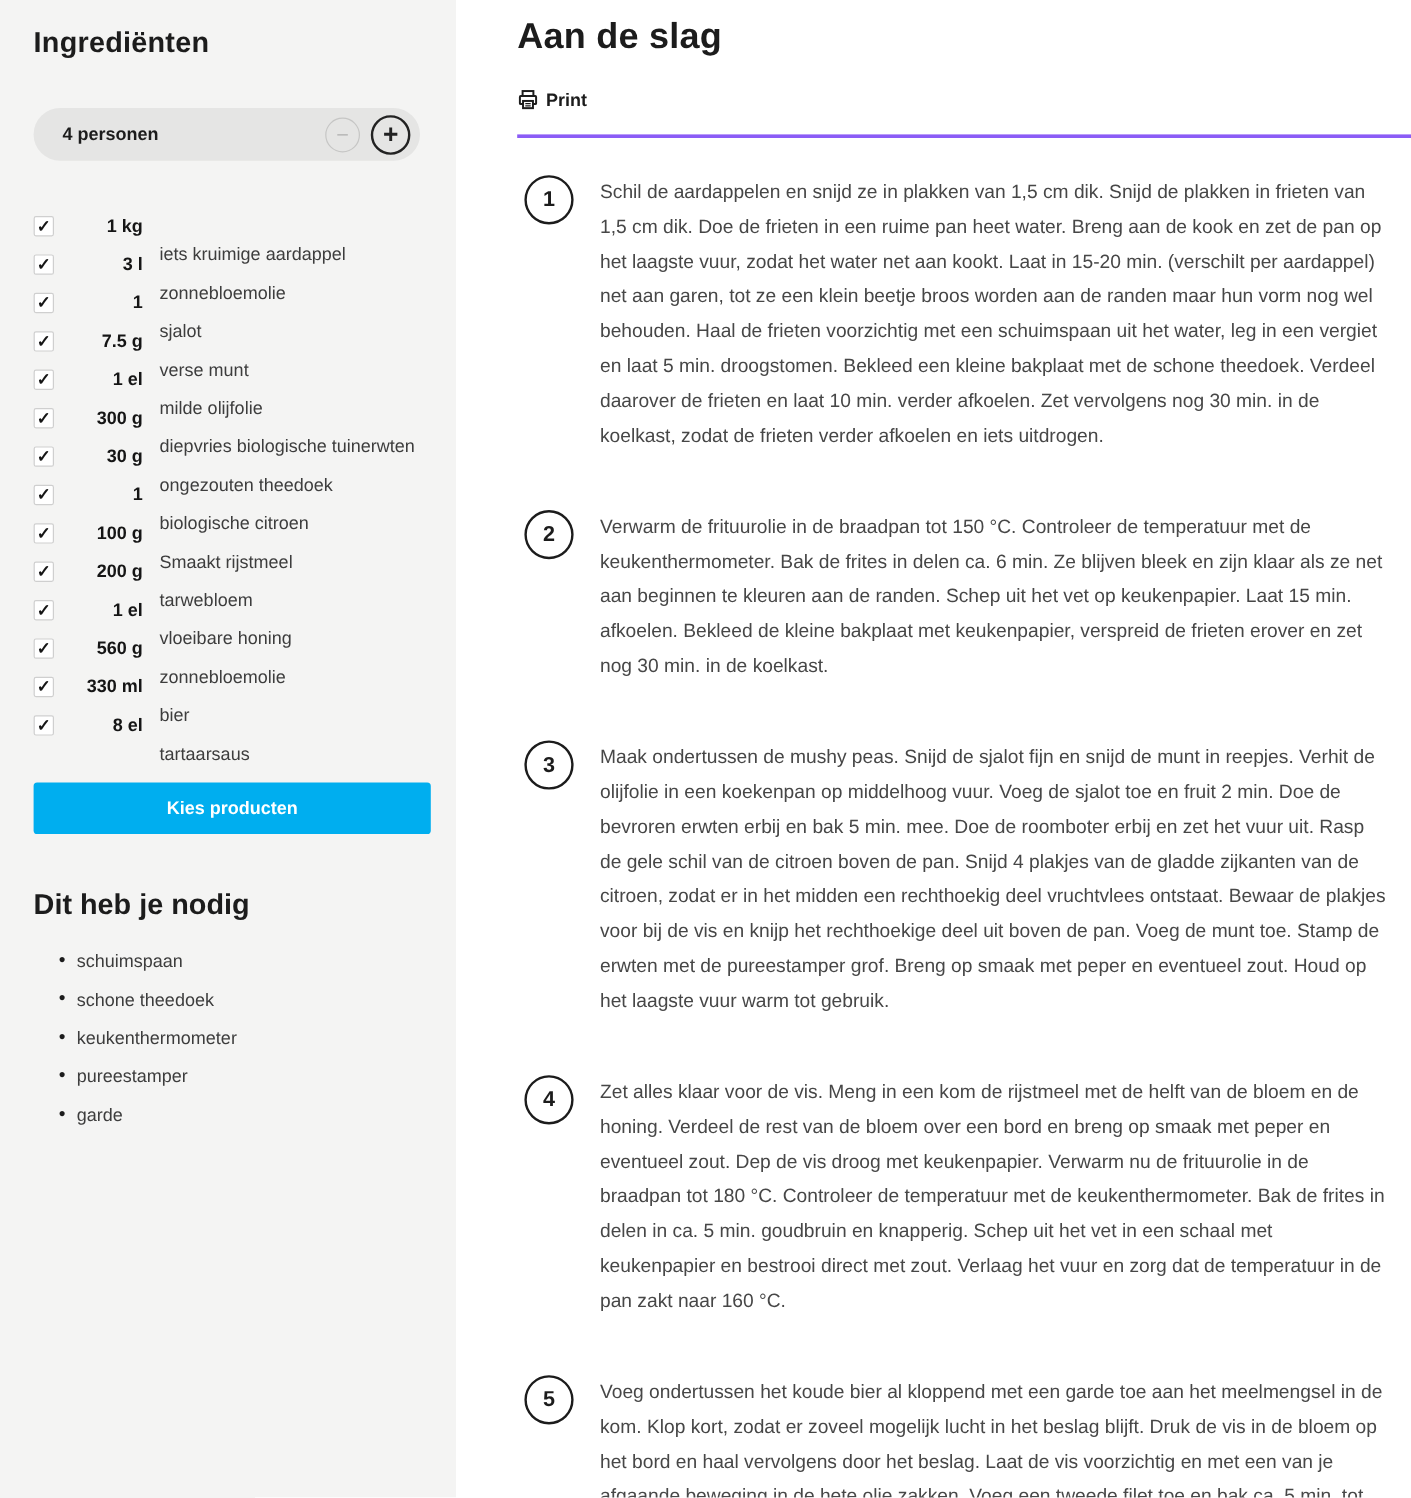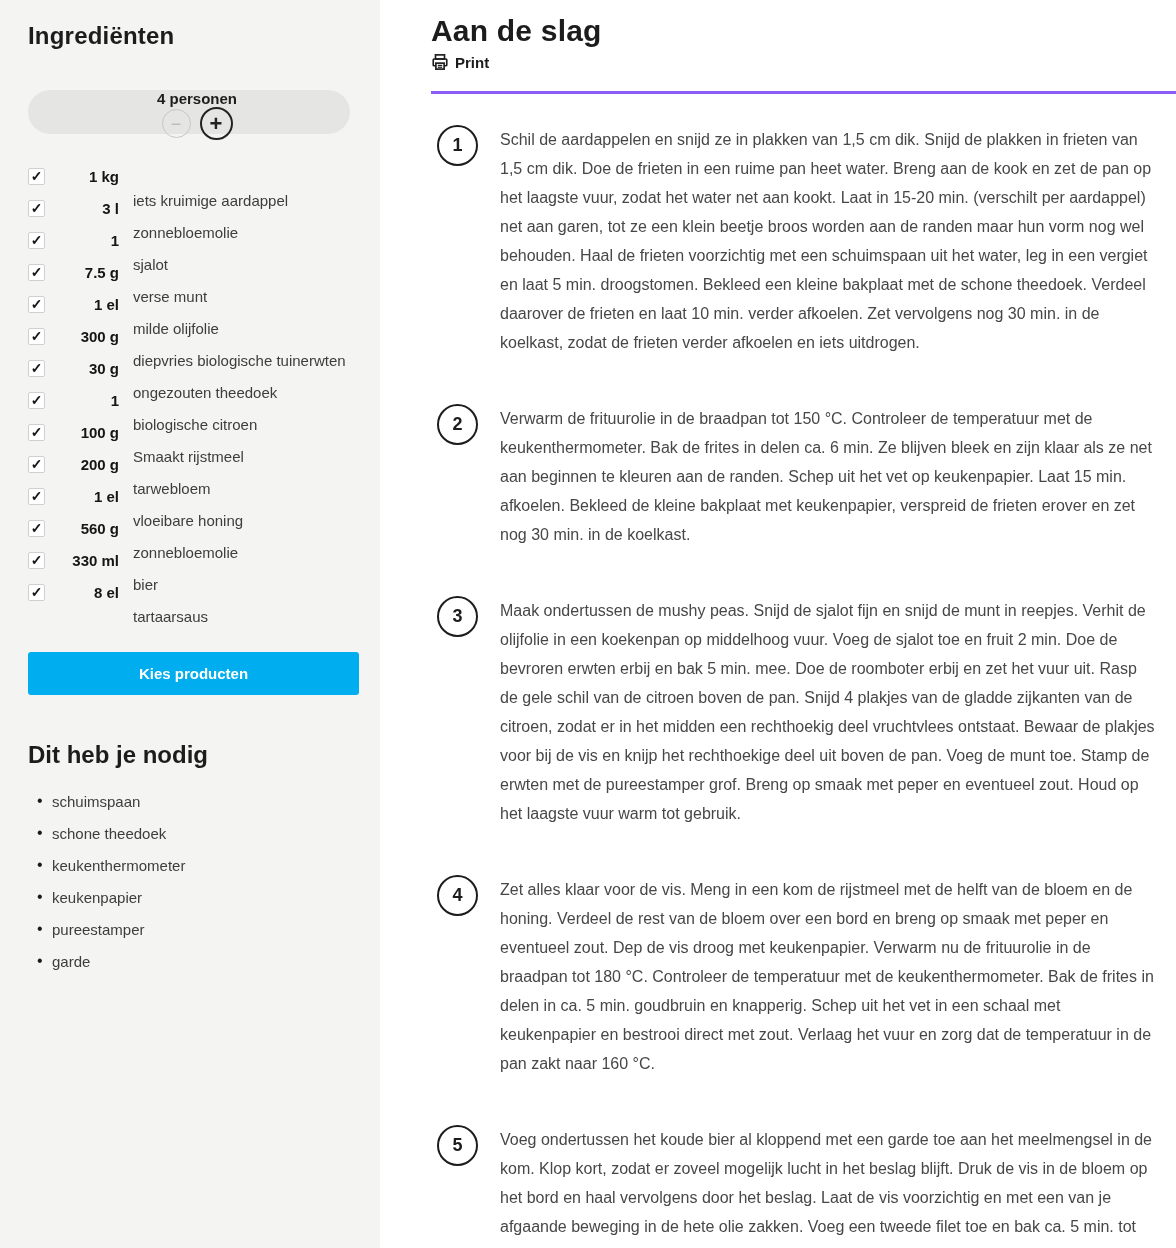--- a/index.html
+++ b/index.html
@@ -14,23 +14,23 @@
   
   .sidebar {
     position:absolute; left:0; top:0; width:380px; height:1248px;
     background:#f4f4f3; padding:16px 30px 0 28px;
   }
   .sidebar-title {
     font-size:24px; font-weight:bold; color:#1c1c1c; margin:6px 0 40px;
     letter-spacing:0.2px;
   }
   .servings-pill {
-    display:flex; align-items:center; 
+    display:flex; align-items:center; justify-content:space-between;
     background:#e5e5e4; border-radius:24px; height:44px;
-    padding:0 8px 0 24px; margin-bottom:26px;flex-direction:column;
+    padding:0 8px 0 24px; margin-bottom:38px;
   }
   .servings-label { font-weight:bold; font-size:15px; color:#1c1c1c; }
   .stepper-buttons { display:flex; align-items:center; gap:9px; }
   .stepper-btn {
     border-radius:50%; background:transparent; display:flex;
     align-items:center; justify-content:center; cursor:pointer; padding:0;
     font-family:"Liberation Sans", sans-serif; line-height:1;
   }
   .stepper-btn.minus {
     width:29px; height:29px; border:1.5px solid #c6c6c5; color:#b9b9b8; font-size:18px;
@@ -47,45 +47,45 @@
     cursor:pointer; flex:0 0 17px;
   }
   .checkbox .check { color:#151515; font-size:14px; font-weight:bold; line-height:1; }
   .qty {
     width:74px; text-align:right; font-weight:bold; font-size:15px;
     color:#151515; margin-right:14px; white-space:nowrap;
   }
   .ing-name { font-size:15px; color:#3d3d3d; white-space:nowrap;margin-top:48px; }
 
   .choose-btn {
-    display:block; width:331px; height:43px; margin-top:44px;
+    display:block; width:331px; height:43px; margin-top:32px;
     background:#00aeef; border:none; border-radius:3px;
     color:#ffffff; font-weight:bold; font-size:15px; cursor:pointer;
     font-family:"Liberation Sans", sans-serif;
   }
 
   .needs-title { font-size:24px; font-weight:bold; color:#1c1c1c; margin:46px 0 16px; }
-  .needs-list { list-style:none; margin:0; padding:0; }
+  .needs-list { list-style:none; margin:12px; padding:0; }
   .needs-item {
     position:relative; height:32px; display:flex; align-items:center;
     padding-left:24px; font-size:15px; color:#3d3d3d;
   }
   .needs-item::before {
     content:"•"; position:absolute; left:9px; color:#1c1c1c; font-size:16px;
   }
 
   
   .main { position:absolute; left:431px; top:0; width:745px; }
   .main-header {
     display:flex; justify-content:space-between; align-items:flex-start;
     padding:14px 0 20px; border-bottom:3px solid #8b5cf6;flex-direction:column;
   }
   .main-title { font-size:30px; font-weight:bold; color:#1c1c1c; margin:0; letter-spacing:0.2px; }
   .print-link {
-    display:flex; align-items:center; gap:6px; margin-top:5px;
+    display:flex; align-items:center; gap:6px; margin-top:26px;
     font-size:15px; font-weight:bold; color:#1c1c1c; cursor:pointer;
     text-decoration:none;
   }
   .print-link svg { display:block; }
 
   .steps { display:flex; flex-direction:column; gap:47px; margin-top:31px; }
   .step { display:flex; align-items:flex-start; }
   .step-circle {
     flex:0 0 41px; width:41px; height:41px; margin-left:6px;
     border:2px solid #1c1c1c; border-radius:50%;
@@ -230,21 +230,20 @@
 
   <h2 class="needs-title">Dit heb je nodig</h2>
   <ul class="needs-list">
 
       <li class="needs-item">schuimspaan</li>
 
       <li class="needs-item">schone theedoek</li>
 
       <li class="needs-item">keukenthermometer</li>
 
-      <li class="needs-item">keukenpapier</li>
 
       <li class="needs-item">pureestamper</li>
 
       <li class="needs-item">garde</li>
     </ul>
 </aside>
 
 <main class="main">
   <div class="main-header">
     <h1 class="main-title">Aan de slag</h1>

